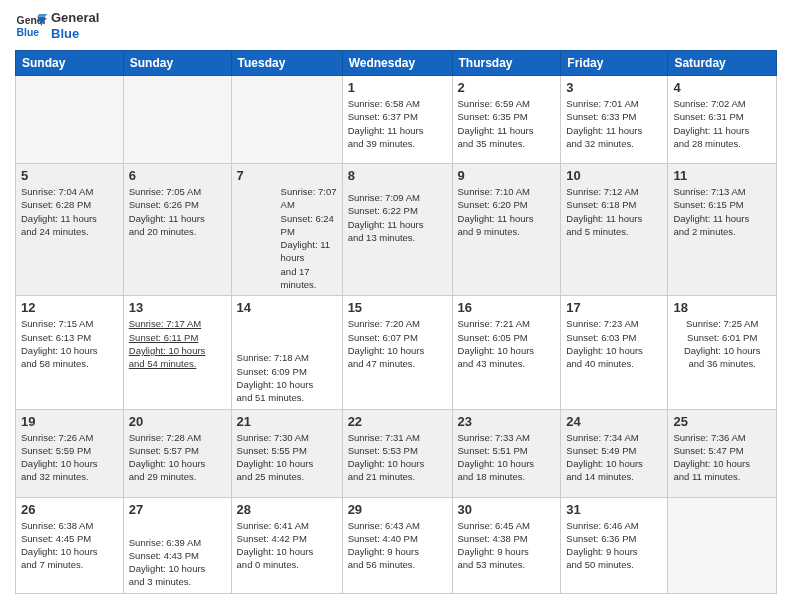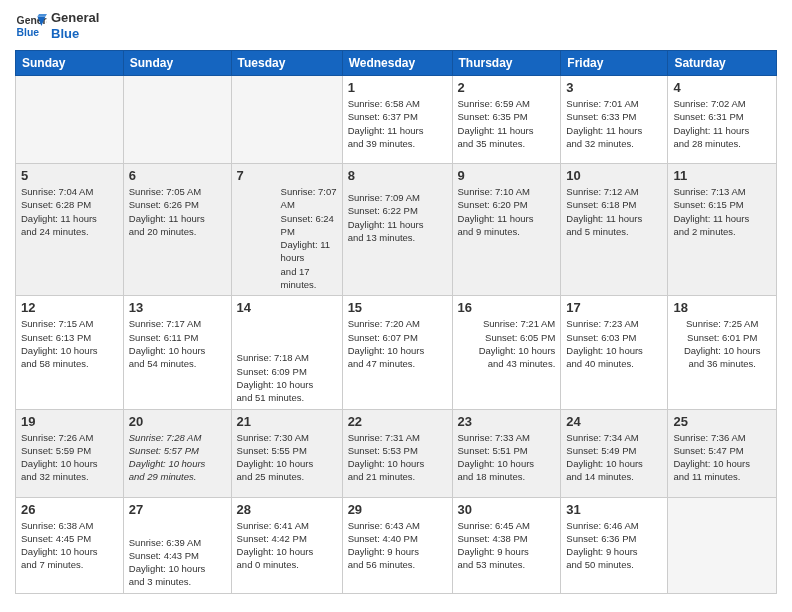--- a/index.html
+++ b/index.html
@@ -210,42 +210,42 @@
         <tr>
           <td>
             <div class="day-number">12</div>
             <div class="day-info" style="white-space: pre-line;">Sunrise: 7:15 AM
 Sunset: 6:13 PM
 Daylight: 10 hours
 and 58 minutes.</div>
           </td>
           <td>
             <div class="day-number">13</div>
-            <div class="day-info" style="white-space: pre-line;">Sunrise: 7:17 AM
+            <div class="day-info" style="white-space: pre-line; text-decoration: underline;">Sunrise: 7:17 AM
 Sunset: 6:11 PM
 Daylight: 10 hours
 and 54 minutes.</div>
           </td>
           <td>
             <div class="day-number">14</div>
             <div class="day-info" style="white-space: pre-line; margin-top: 36px;">Sunrise: 7:18 AM
 Sunset: 6:09 PM
 Daylight: 10 hours
 and 51 minutes.</div>
           </td>
           <td>
             <div class="day-number">15</div>
             <div class="day-info" style="white-space: pre-line;">Sunrise: 7:20 AM
 Sunset: 6:07 PM
 Daylight: 10 hours
 and 47 minutes.</div>
           </td>
           <td>
             <div class="day-number">16</div>
-            <div class="day-info" style="white-space: pre-line; text-align: right;">Sunrise: 7:21 AM
+            <div class="day-info" style="white-space: pre-line;">Sunrise: 7:21 AM
 Sunset: 6:05 PM
 Daylight: 10 hours
 and 43 minutes.</div>
           </td>
           <td>
             <div class="day-number">17</div>
             <div class="day-info" style="white-space: pre-line;">Sunrise: 7:23 AM
 Sunset: 6:03 PM
 Daylight: 10 hours
 and 40 minutes.</div>
@@ -261,21 +261,21 @@
         <tr class="row-alt">
           <td>
             <div class="day-number">19</div>
             <div class="day-info" style="white-space: pre-line;">Sunrise: 7:26 AM
 Sunset: 5:59 PM
 Daylight: 10 hours
 and 32 minutes.</div>
           </td>
           <td>
             <div class="day-number">20</div>
-            <div class="day-info" style="white-space: pre-line; font-style: italic;">Sunrise: 7:28 AM
+            <div class="day-info" style="white-space: pre-line;">Sunrise: 7:28 AM
 Sunset: 5:57 PM
 Daylight: 10 hours
 and 29 minutes.</div>
           </td>
           <td>
             <div class="day-number">21</div>
             <div class="day-info" style="white-space: pre-line;">Sunrise: 7:30 AM
 Sunset: 5:55 PM
 Daylight: 10 hours
 and 25 minutes.</div>

